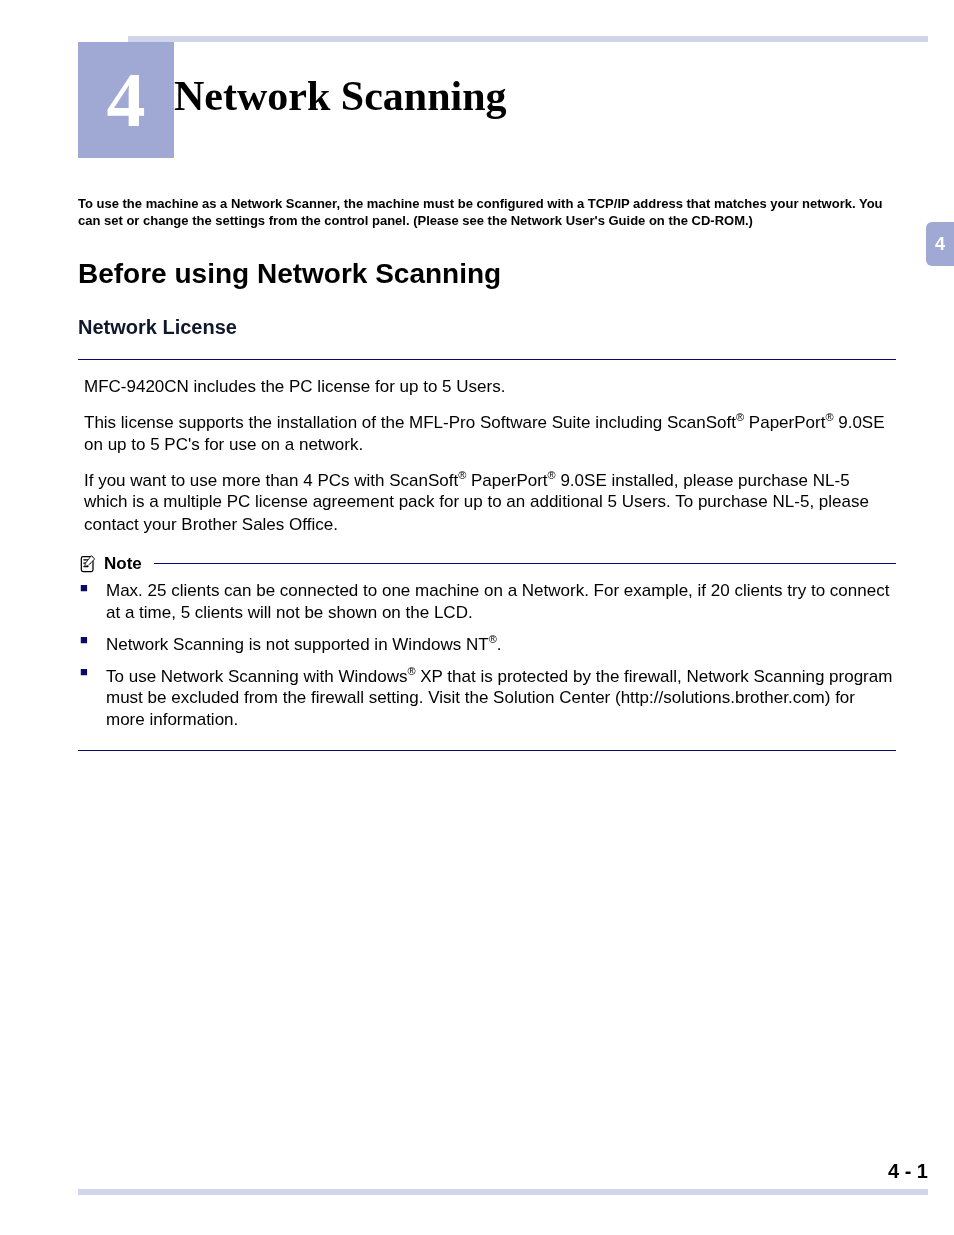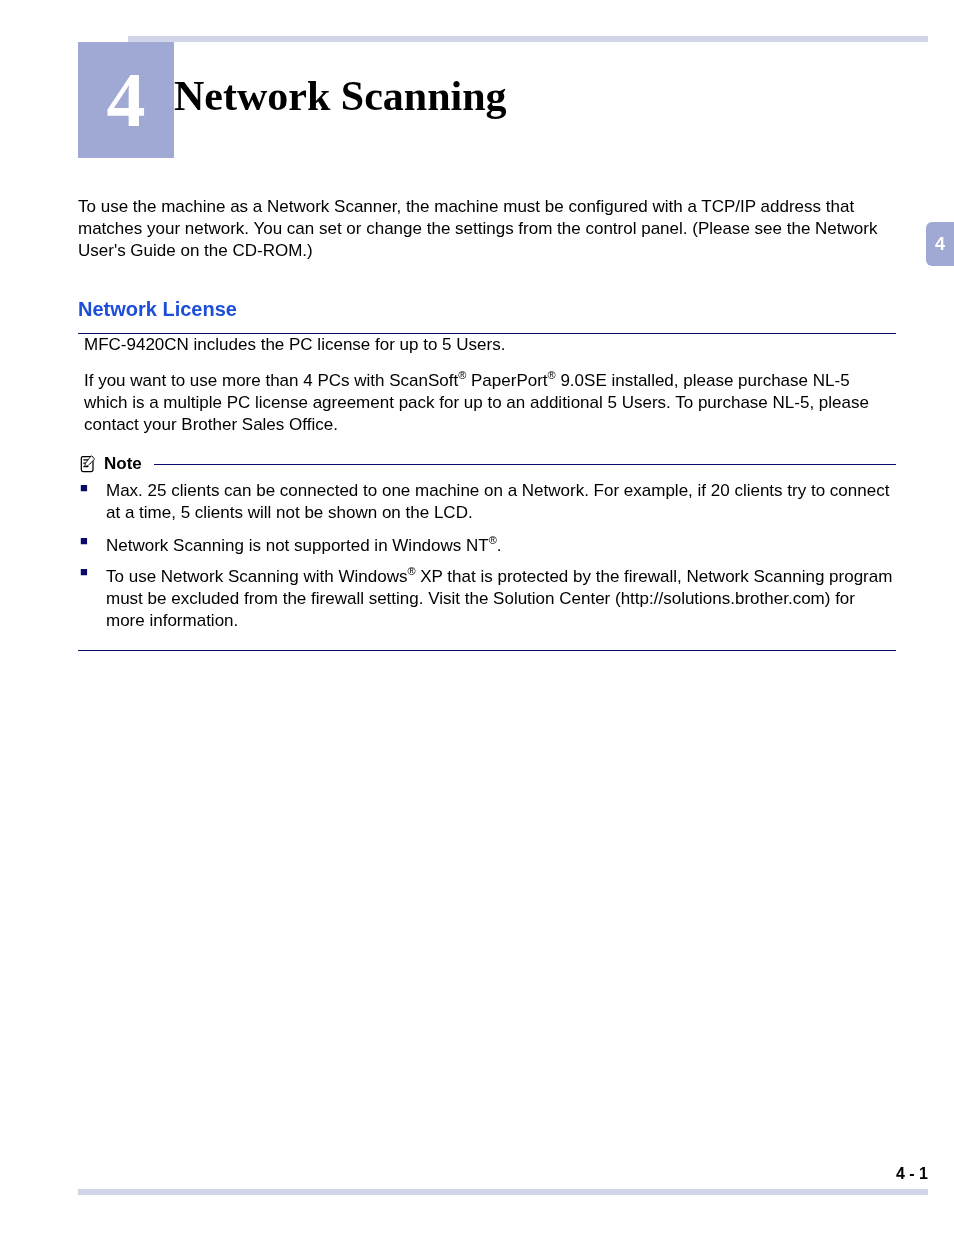--- a/index.html
+++ b/index.html
@@ -58,35 +58,37 @@
     justify-content: center;
     border-radius: 6px 0 0 6px;
   }
   .content {
     position: absolute;
     top: 196px;
     left: 78px;
     width: 818px;
   }
   .intro-text {
-    font-size: 17px;
+    font-size: 13px;
     line-height: 1.3;
-    margin-bottom: 36px;
+    margin-bottom: 28px;
+    font-weight: bold;
   }
   .h2 {
     font-size: 28px;
     font-weight: bold;
     margin-bottom: 26px;
   }
   .h3 {
     font-size: 20px;
     font-weight: bold;
-    color: #1d4ed8;
+    color: #0f172a;
     border-bottom: 1px solid #0a0a6a;
-    padding-bottom: 12px;
+    padding-bottom: 20px;
+    margin-bottom: 16px;
   }
   .para {
     font-size: 17px;
     line-height: 1.3;
     margin-bottom: 12px;
     margin-left: 6px;
   }
   sup { font-size: 11px; vertical-align: super; }
   .note-block {
     margin-top: 18px;
@@ -130,21 +132,21 @@
     position: absolute;
     left: 2px;
     top: 0;
     font-size: 13px;
     color: #0a0a6a;
   }
   .page-footer {
     position: absolute;
     bottom: 52px;
     right: 26px;
-    font-size: 16px;
+    font-size: 20px;
     font-weight: bold;
   }
   .bottom-strip {
     position: absolute;
     bottom: 40px;
     left: 78px;
     right: 26px;
     height: 6px;
     background: #d0d5ea;
   }
@@ -161,25 +163,29 @@
 <div class="chapter-title">Network Scanning</div>
 
 <div class="side-tab">
   <span>4</span>
 </div>
 
 <div class="content">
 
   <p class="intro-text">To use the machine as a Network Scanner, the machine must be configured with a TCP/IP address that matches your network. You can set or change the settings from the control panel. (Please see the Network User's Guide on the CD-ROM.)</p>
 
+  <h2 class="h2">Before using Network Scanning</h2>
 
   <h3 class="h3">Network License</h3>
 
   <p class="para">MFC-9420CN includes the PC license for up to 5 Users.</p>
 
+  <p class="para">
+    <span>This license supports the installation of the MFL-Pro Software Suite including ScanSoft</span><sup>®</sup><span> PaperPort</span><sup>®</sup><span> 9.0SE on up to 5 PC's for use on a network.</span>
+  </p>
 
   <p class="para">
     <span>If you want to use more than 4 PCs with ScanSoft</span><sup>®</sup><span> PaperPort</span><sup>®</sup><span> 9.0SE installed, please purchase NL-5 which is a multiple PC license agreement pack for up to an additional 5 Users. To purchase NL-5, please contact your Brother Sales Office.</span>
   </p>
 
   <div class="note-block">
     <div class="note-header">
       <span class="note-icon">
         <svg viewBox="0 0 24 24" width="20" height="20">
           <rect x="4" y="3" width="14" height="18" rx="2" fill="none" stroke="#000" stroke-width="1.5"></rect>

